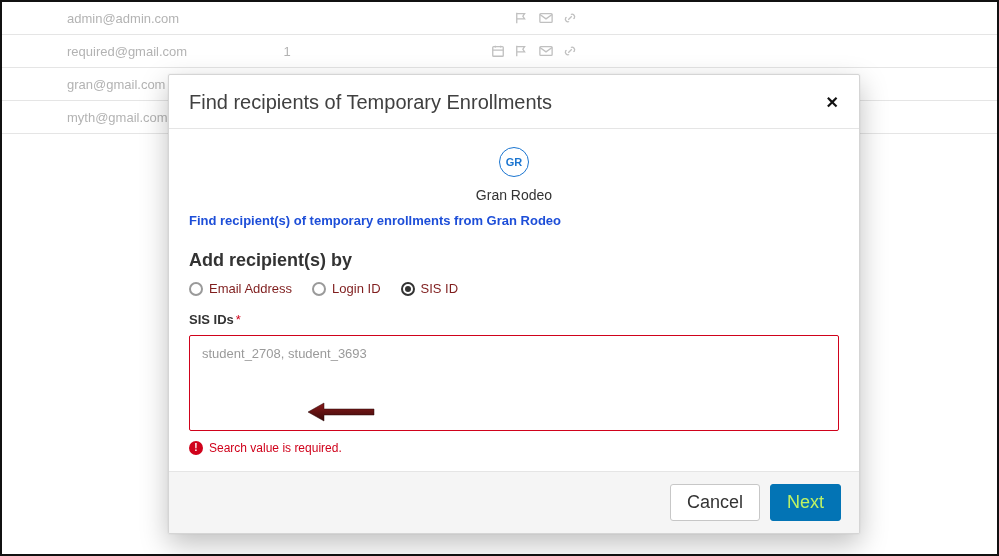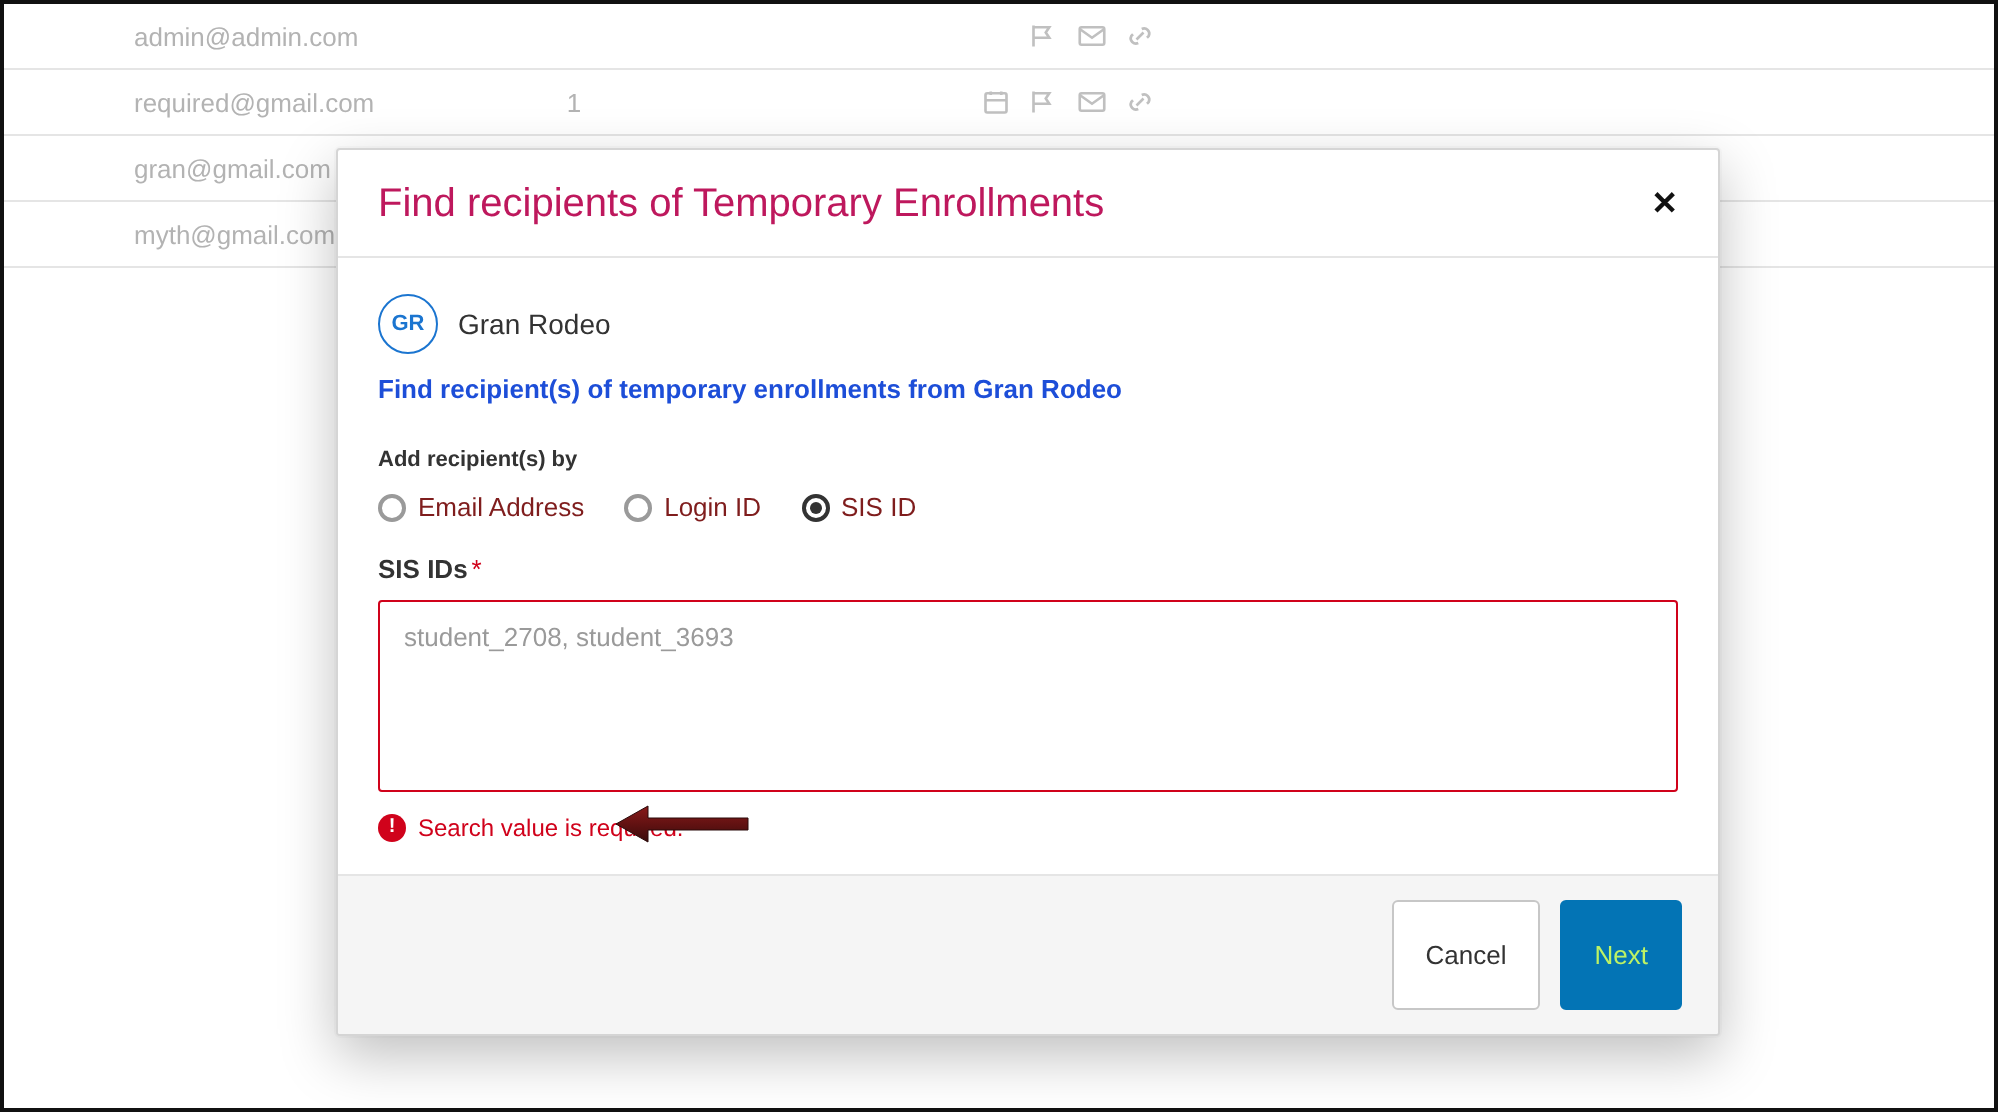--- a/index.html
+++ b/index.html
@@ -75,38 +75,39 @@
   .modal-header {
     display: flex;
     align-items: center;
     justify-content: space-between;
     padding: 16px 20px 14px 20px;
     border-bottom: 1px solid #e5e5e5;
   }
   .modal-title {
     font-size: 20px;
     font-weight: 400;
-    color: #be185d;
+    color: #404040;
     margin: 0;
   }
   .close-x {
     font-size: 16px;
     font-weight: 700;
     color: #111;
     cursor: pointer;
     line-height: 1;
   }
   .modal-body {
     padding: 18px 20px 8px 20px;
   }
   .user-row {
     display: flex;
     align-items: center;
     gap: 10px;
     margin-bottom: 10px;
+    flex-direction: column;
   }
   .avatar {
     width: 28px;
     height: 28px;
     border-radius: 50%;
     border: 1.5px solid #1b75d0;
     color: #1b75d0;
     font-size: 11px;
     font-weight: 600;
     display: inline-flex;
@@ -118,21 +119,21 @@
     font-size: 14px;
     color: #333;
   }
   .subtitle {
     font-size: 13px;
     font-weight: 700;
     color: #1d4ed8;
     margin-bottom: 22px;
   }
   .section-label {
-    font-size: 11px;
+    font-size: 18px;
     font-weight: 700;
     color: #333;
     margin-bottom: 10px;
   }
   .radio-row {
     display: flex;
     gap: 20px;
     margin-bottom: 16px;
     align-items: center;
   }
@@ -224,22 +225,22 @@
 
   .modal-footer {
     border-top: 1px solid #e5e5e5;
     background: #f5f5f5;
     padding: 12px 18px;
     display: flex;
     justify-content: flex-end;
     gap: 10px;
   }
   .btn {
-    font-size: 13px;
-    padding: 19px 16px;
+    font-size: 18px;
+    padding: 7px 16px;
     border-radius: 3px;
     cursor: pointer;
     border: 1px solid transparent;
   }
   .btn-secondary {
     background: #fff;
     color: #333;
     border: 1px solid #c7c7c7;
   }
   .btn-primary {

